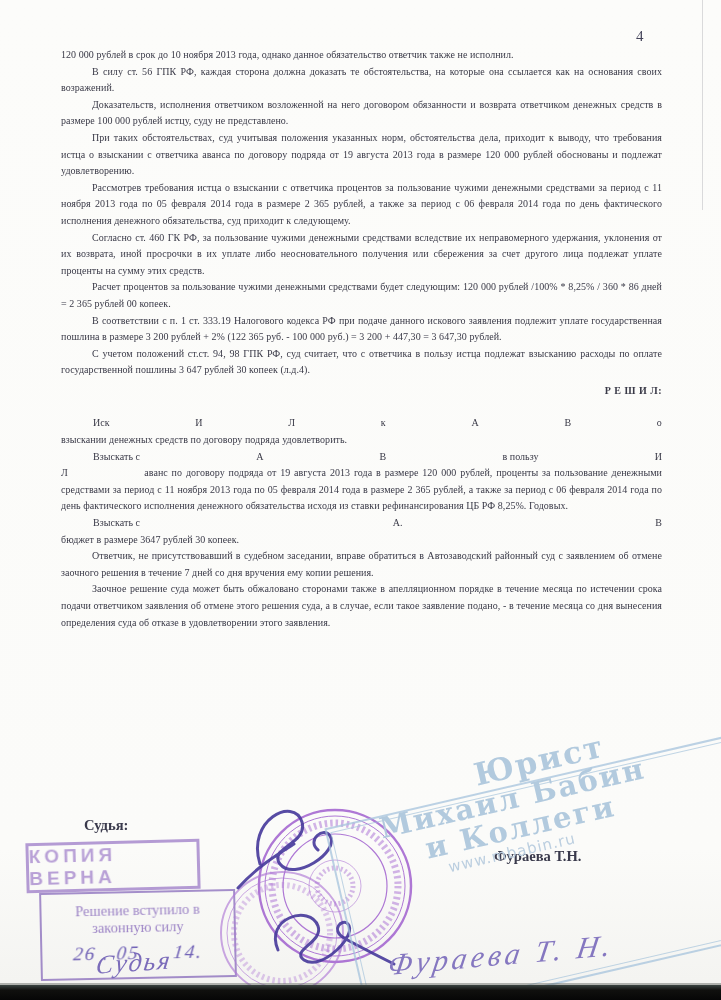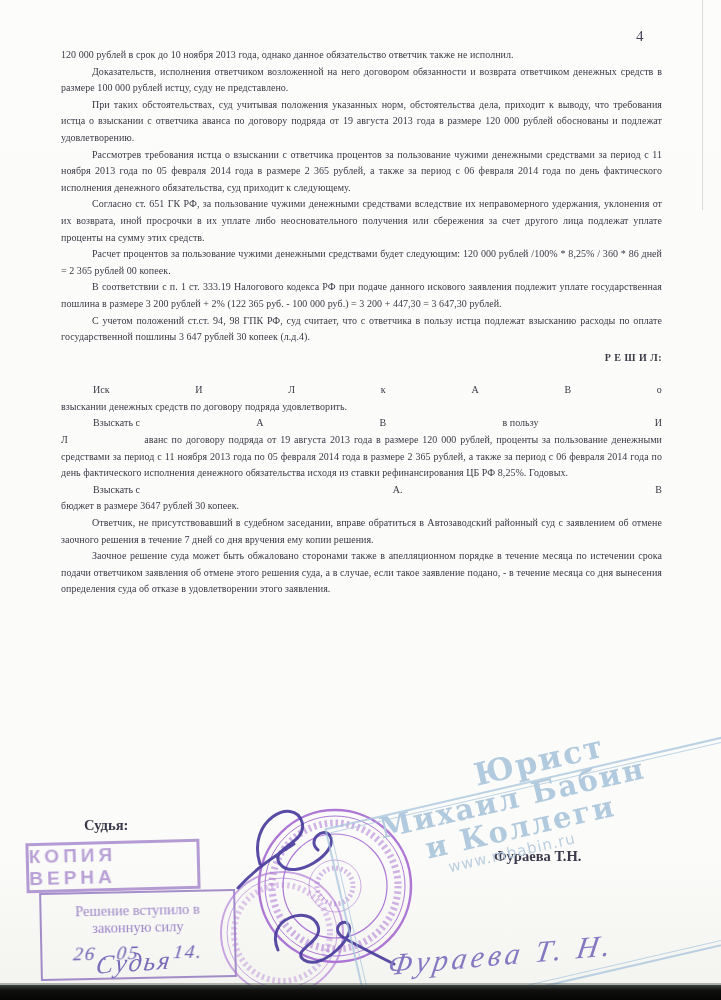--- a/index.html
+++ b/index.html
@@ -83,24 +83,25 @@
 </style>
 </head>
 <body>
 
 <div class="page">
 
   <div class="page-number">4</div>
 
   <div class="content">
     <p>120 000 рублей в срок до 10 ноября 2013 года, однако данное обязательство ответчик также не исполнил.</p>
+    <p class="ind">В силу ст. 56 ГПК РФ, каждая сторона должна доказать те обстоятельства, на которые она ссылается как на основания своих возражений.</p>
     <p class="ind">Доказательств, исполнения ответчиком возложенной на него договором обязанности и возврата ответчиком денежных средств в размере 100 000 рублей истцу, суду не представлено.</p>
     <p class="ind">При таких обстоятельствах, суд учитывая положения указанных норм, обстоятельства дела, приходит к выводу, что требования истца о взыскании с ответчика аванса по договору подряда от 19 августа 2013 года в размере 120 000 рублей обоснованы и подлежат удовлетворению.</p>
     <p class="ind">Рассмотрев требования истца о взыскании с ответчика процентов  за пользование чужими денежными средствами за период с 11 ноября 2013 года по 05 февраля 2014 года в размере 2 365 рублей, а также за период с 06 февраля 2014 года по день фактического исполнения денежного обязательства, суд приходит к следующему.</p>
-    <p class="ind">Согласно ст. 651 ГК РФ, за пользование чужими денежными средствами вследствие их неправомерного удержания, уклонения от их возврата, иной просрочки в их уплате либо неосновательного получения или сбережения за счет другого лица подлежат уплате проценты на сумму этих средств.</p>
+    <p class="ind">Согласно ст. 460 ГК РФ, за пользование чужими денежными средствами вследствие их неправомерного удержания, уклонения от их возврата, иной просрочки в их уплате либо неосновательного получения или сбережения за счет другого лица подлежат уплате проценты на сумму этих средств.</p>
     <p class="ind">Расчет процентов за пользование чужими денежными средствами будет следующим: 120 000 рублей /100% * 8,25% / 360 * 86 дней = 2 365 рублей 00 копеек.</p>
     <p class="ind">В соответствии с п. 1 ст. 333.19 Налогового кодекса РФ при подаче данного искового заявления подлежит уплате государственная пошлина в размере 3 200 рублей + 2% (122 365 руб. - 100 000 руб.) = 3 200 + 447,30 = 3 647,30 рублей.</p>
     <p class="ind">С учетом положений ст.ст. 94,  98 ГПК РФ, суд считает, что с  ответчика в пользу истца подлежат взысканию расходы по оплате государственной пошлины 3 647 рублей 30 копеек (л.д.4).</p>
 
     <p class="resolution">Р Е Ш И Л:</p>
 
     <p class="drow dstart">
       <span>Иск</span>
         <span>И</span>
         <span>Л</span>

